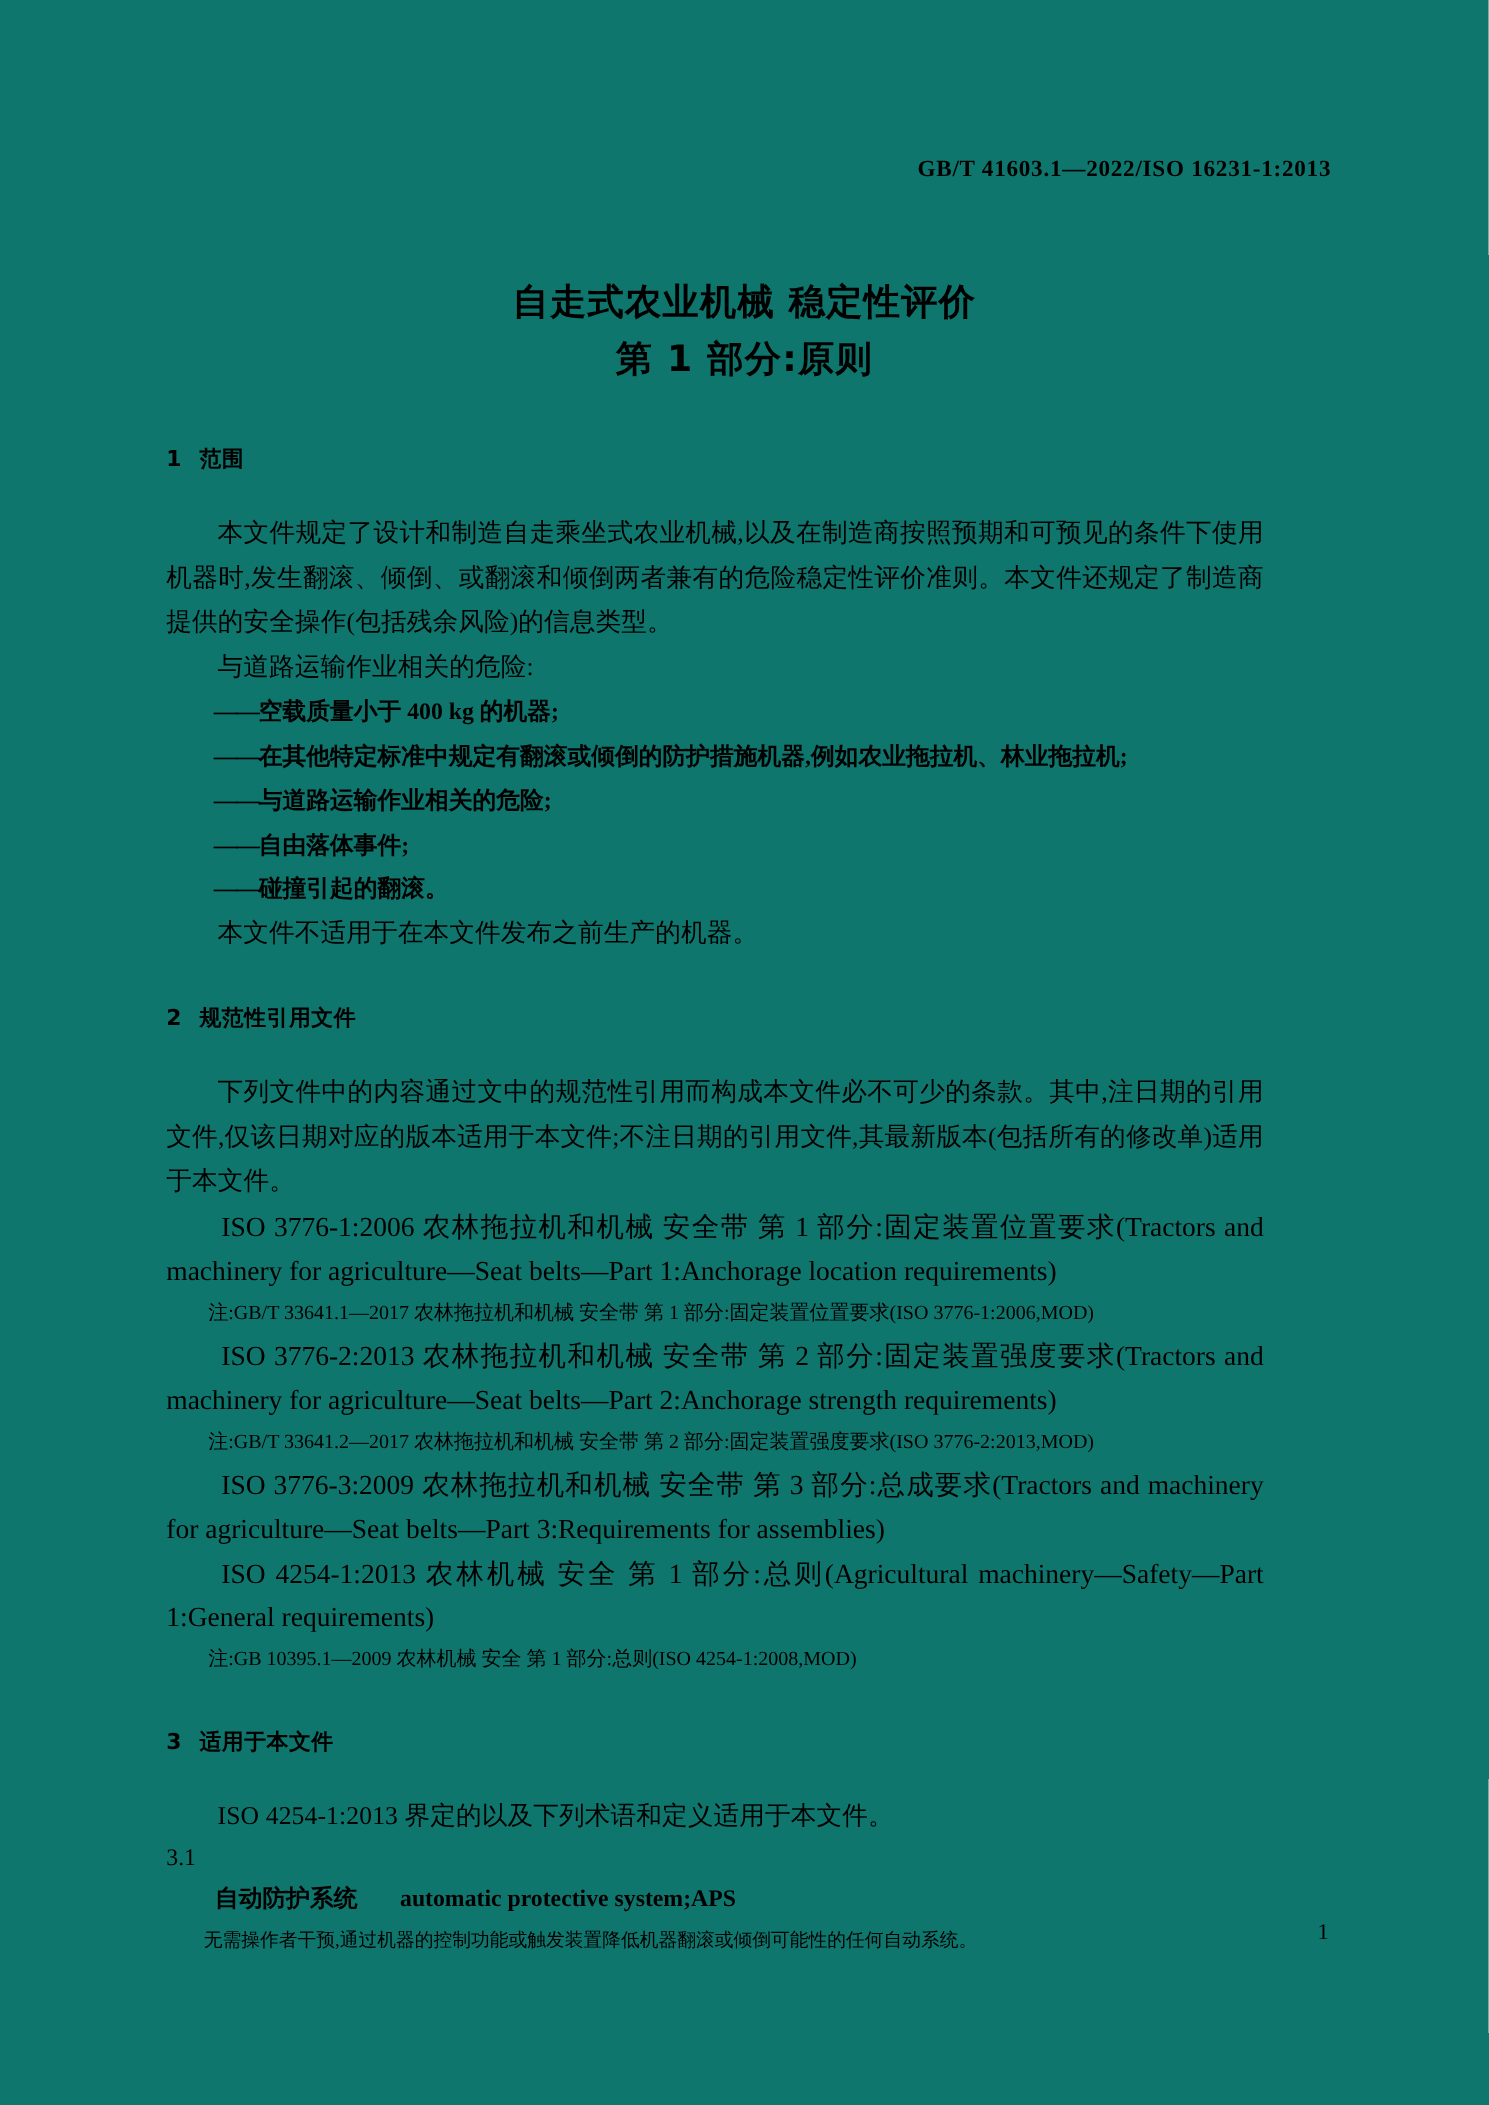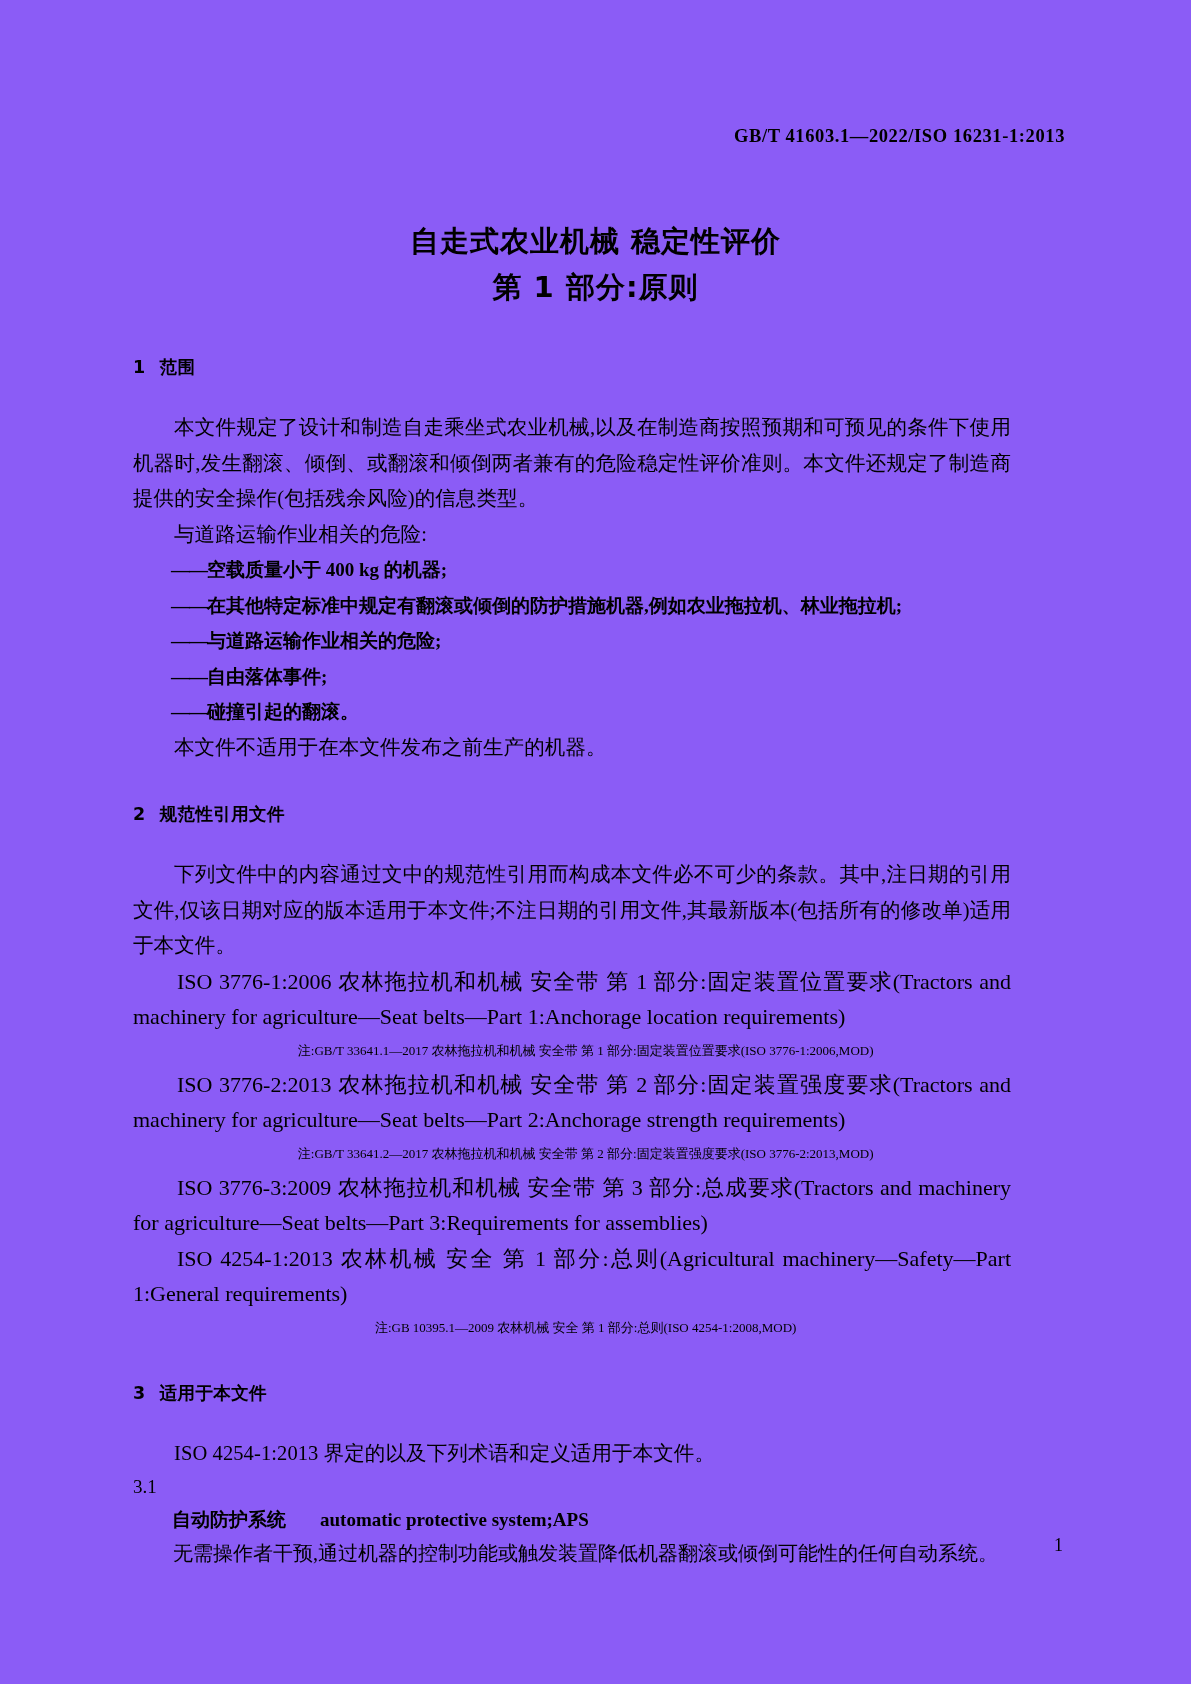--- a/index.html
+++ b/index.html
@@ -9,21 +9,21 @@
   }
   body {
     font-family: "Liberation Serif", "DejaVu Serif", serif;
     color: #000000;
   }
   .page {
     position: relative;
     width: 1191px;
     height: 1684px;
     margin: 0 auto;
-    background: #8b5cf6;
+    background: #0f766e;
     overflow: hidden;
     box-sizing: border-box;
   }
   
   .doc-header {
     position: absolute;
     top: 126px;
     left: 0;
     right: 126px;
     text-align: right;
@@ -87,24 +87,24 @@
   p.dash .dashmark { letter-spacing: -1px; }
   p.ref {
     margin: 0;
     font-size: 22px;
     line-height: 35.5px;
     text-indent: 2em;
     text-align: justify;
   }
   p.note {
     margin: 0;
-    font-size: 13px;
+    font-size: 16px;
     line-height: 32px;
     text-indent: 2.1em;
-    text-align: center;
+    text-align: left;
     font-family: Liberation Serif, serif;
   }
   .clause-num {
     font-size: 19px;
     line-height: 32px;
     margin: 0;
   }
   p.term {
     margin: 0;
     font-size: 19.5px;
@@ -117,21 +117,21 @@
     font-size: 19px;
   }
   p.term .en {
     font-family: "Liberation Serif", "DejaVu Serif", serif;
     font-weight: bold;
     font-size: 19px;
     margin-left: 34px;
   }
   p.def {
     margin: 0;
-    font-size: 20px;
+    font-size: 15px;
     line-height: 35px;
     text-indent: 2em;
     text-align: justify;
   }
   
   .page-number {
     position: absolute;
     bottom: 128px;
     right: 128px;
     font-size: 18px;

